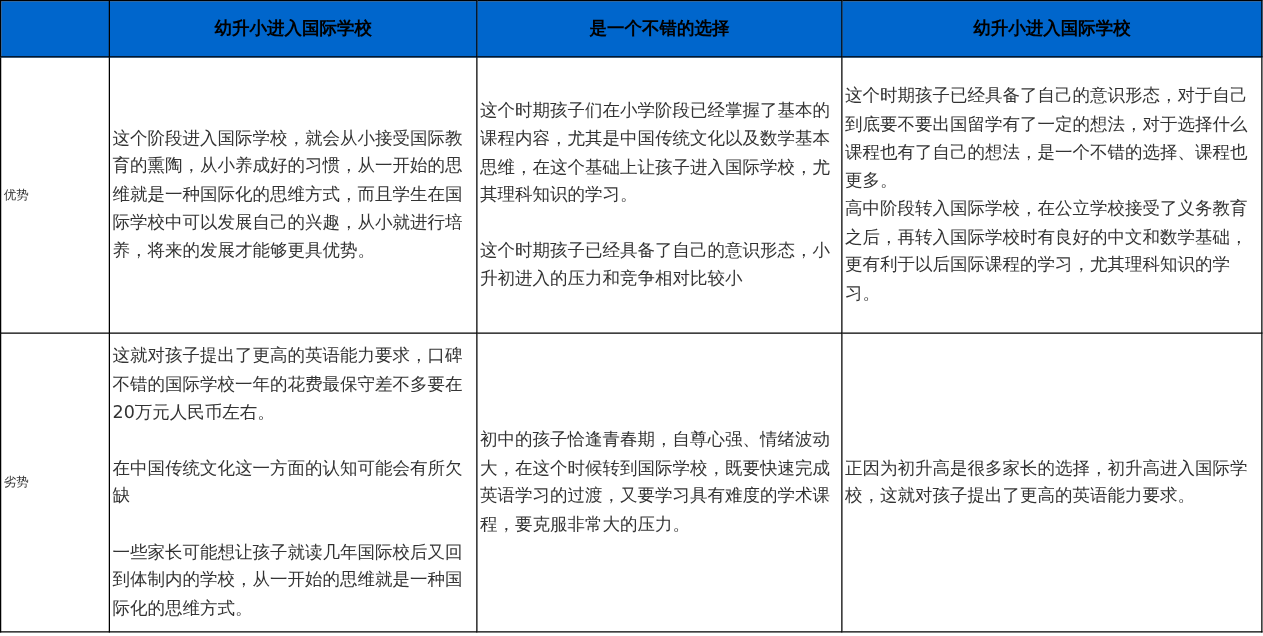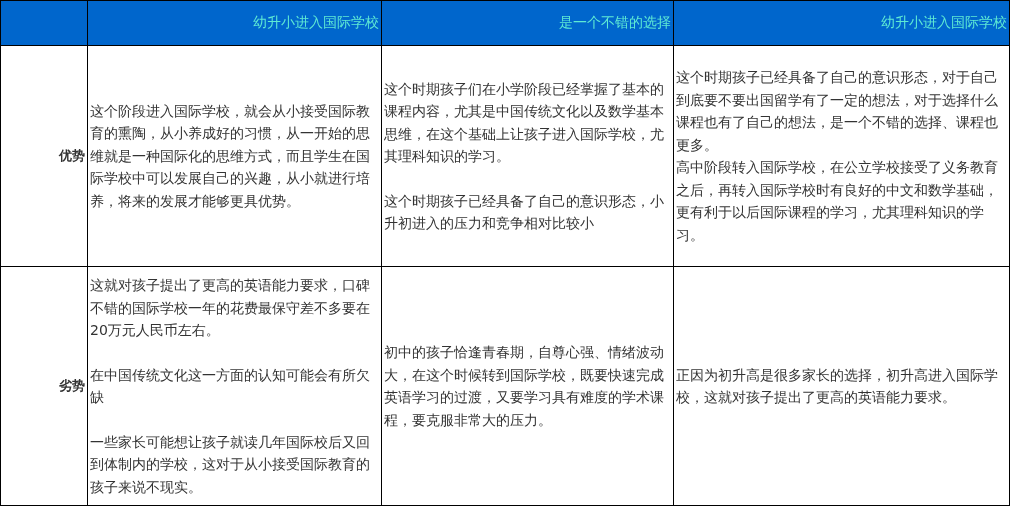--- a/index.html
+++ b/index.html
@@ -10,30 +10,30 @@
     width: 1009px;
     position: absolute; left: 0; top: 0;
   }
   table.cmp td, table.cmp th {
     border: 1.5px solid #000;
     padding: 0 2px 0 2px;
     vertical-align: middle;
   }
   table.cmp thead th {
     background: #0066cc;
-    color: #5eead4;
-    font-weight: normal;
+    color: #000000;
+    font-weight: bold;
     font-size: 14px;
     height: 44px;
-    text-align: right;
+    text-align: center;
   }
   .rowhead {
-    text-align: right;
-    font-weight: bold;
-    font-size: 13px;
+    text-align: left;
+    font-weight: normal;
+    font-size: 10px;
     color: #333;
   }
   .cell {
     font-size: 14px;
     line-height: 22.5px;
     color: #333;
     text-align: left;
   }
   .cell p { margin: 0; }
   .cell p.gap { margin-top: 22px; }
@@ -75,21 +75,21 @@
       <td class="cell">
         <p>这个时期孩子已经具备了自己的意识形态，对于自己到底要不要出国留学有了一定的想法，对于选择什么课程也有了自己的想法，是一个不错的选择、课程也更多。</p>
         <p>高中阶段转入国际学校，在公立学校接受了义务教育之后，再转入国际学校时有良好的中文和数学基础，更有利于以后国际课程的学习，尤其理科知识的学习。</p>
       </td>
     </tr>
     <tr class="row2">
       <td class="rowhead">劣势</td>
       <td class="cell">
         <p>这就对孩子提出了更高的英语能力要求，口碑不错的国际学校一年的花费最保守差不多要在20万元人民币左右。</p>
         <p class="gap">在中国传统文化这一方面的认知可能会有所欠缺</p>
-        <p class="gap">一些家长可能想让孩子就读几年国际校后又回到体制内的学校，这对于从小接受国际教育的孩子来说不现实。</p>
+        <p class="gap">一些家长可能想让孩子就读几年国际校后又回到体制内的学校，从一开始的思维就是一种国际化的思维方式。</p>
       </td>
       <td class="cell">
         <p>初中的孩子恰逢青春期，自尊心强、情绪波动大，在这个时候转到国际学校，既要快速完成英语学习的过渡，又要学习具有难度的学术课程，要克服非常大的压力。</p>
       </td>
       <td class="cell">
         <p>正因为初升高是很多家长的选择，初升高进入国际学校，这就对孩子提出了更高的英语能力要求。</p>
       </td>
     </tr>
   </tbody>
 </table>

